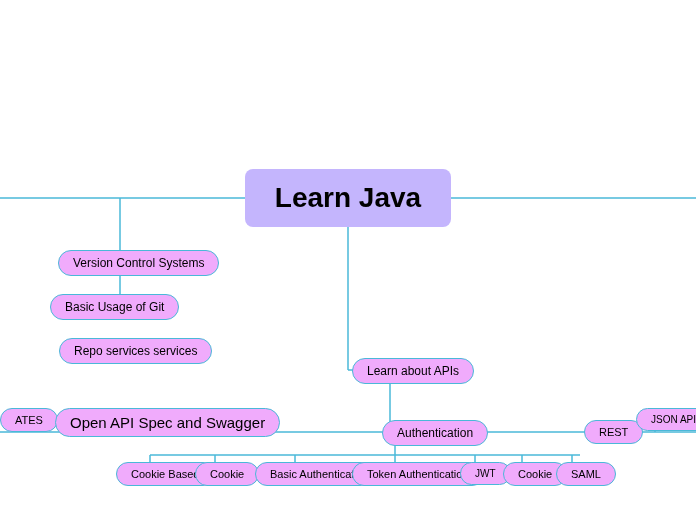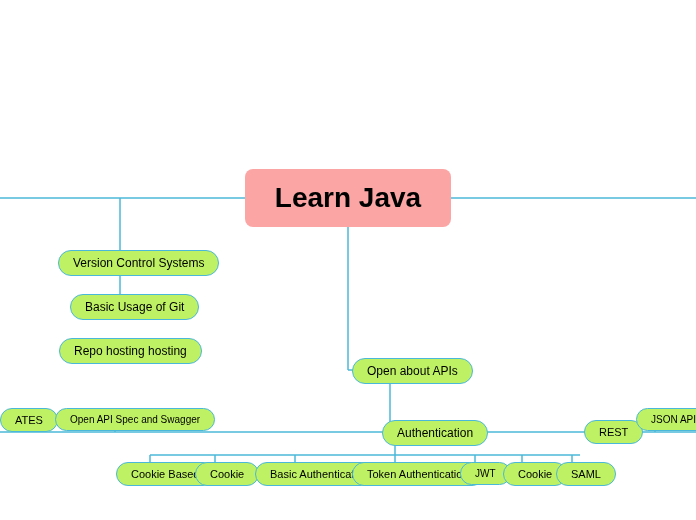--- a/index.html
+++ b/index.html
@@ -26,45 +26,45 @@
       display: flex;
       align-items: center;
       justify-content: center;
       text-align: center;
       font-size: 13px;
       color: #000;
       white-space: nowrap;
     }
 
     .node-main {
-      background: #fca5a5;
+      background: #c4b5fd;
       color: #000;
       font-size: 28px;
       font-weight: bold;
       border-radius: 8px;
       width: 206px;
       height: 58px;
       left: 245px;
       top: 169px;
     }
 
     .node-branch {
-      background: #bef264;
+      background: #f0abfc;
       border: 1.5px solid #4ab8d8;
       padding: 5px 14px;
       font-size: 12px;
     }
 
     
     .node-vcs {
       left: 58px;
       top: 250px;
     }
     .node-git {
-      left: 70px;
+      left: 50px;
       top: 294px;
     }
     .node-repo {
       left: 59px;
       top: 338px;
     }
 
     
     .node-apis {
       left: 352px;
@@ -167,31 +167,31 @@
   <span>Learn Java</span>
 </div>
 
 <div class="node node-branch node-vcs">
   <span>Version Control Systems</span>
 </div>
 <div class="node node-branch node-git">
   <span>Basic Usage of Git</span>
 </div>
 <div class="node node-branch node-repo">
-  <span>Repo hosting hosting</span>
+  <span>Repo services services</span>
 </div>
 
 <div class="node node-branch node-apis">
-  <span>Open about APIs</span>
+  <span>Learn about APIs</span>
 </div>
 
 <div class="node node-branch node-ates" style="left:0px;top:408px;font-size:11px;">
   <span>ATES</span>
 </div>
-<div class="node node-branch node-openapi" style="left:55px;top:408px;font-size:10px;">
+<div class="node node-branch node-openapi" style="left:55px;top:408px;font-size:15px;">
   <span>Open API Spec and Swagger</span>
 </div>
 <div class="node node-branch node-auth">
   <span>Authentication</span>
 </div>
 <div class="node node-branch node-rest" style="font-size:11px;">
   <span>REST</span>
 </div>
 <div class="node node-branch node-json" style="font-size:10px;left:636px;top:408px;">
   <span>JSON APIs</span>

